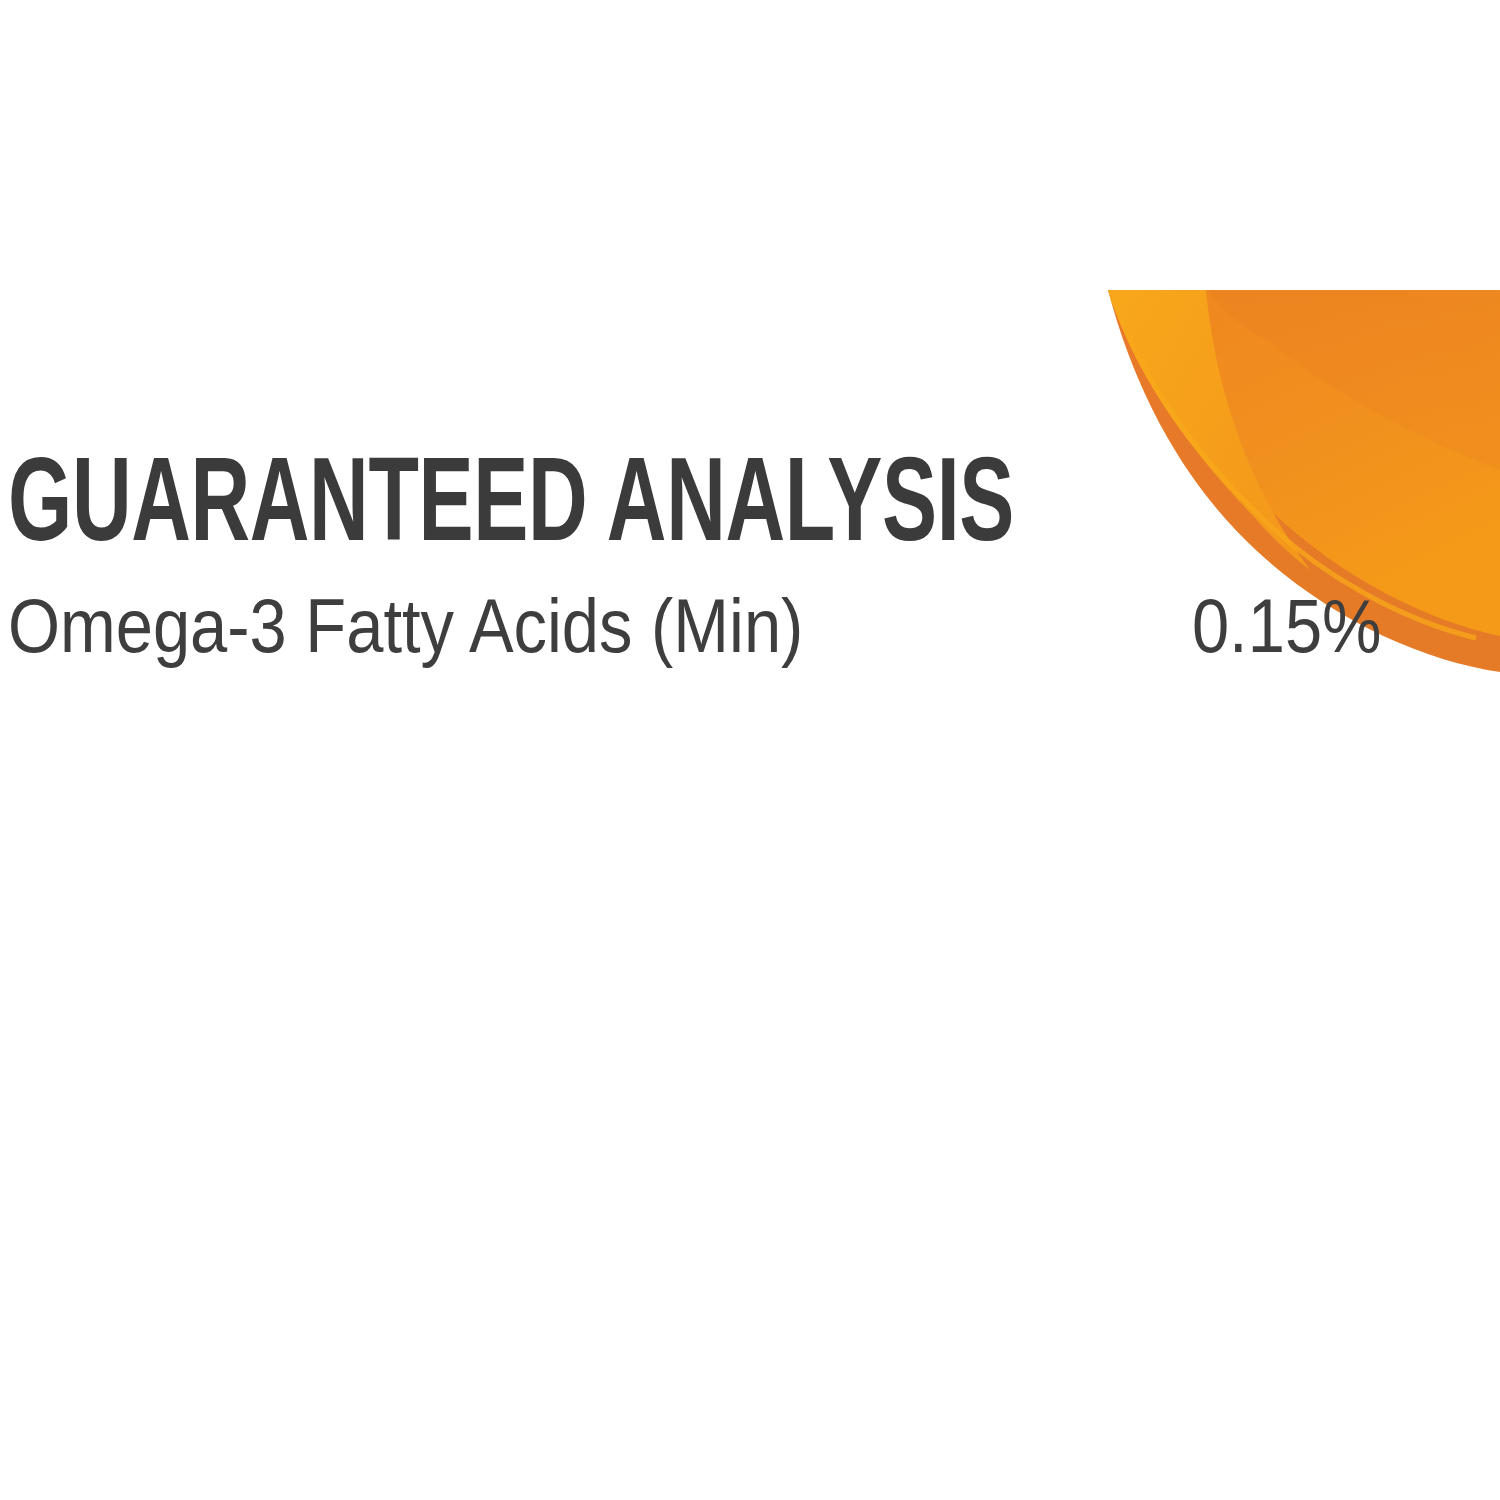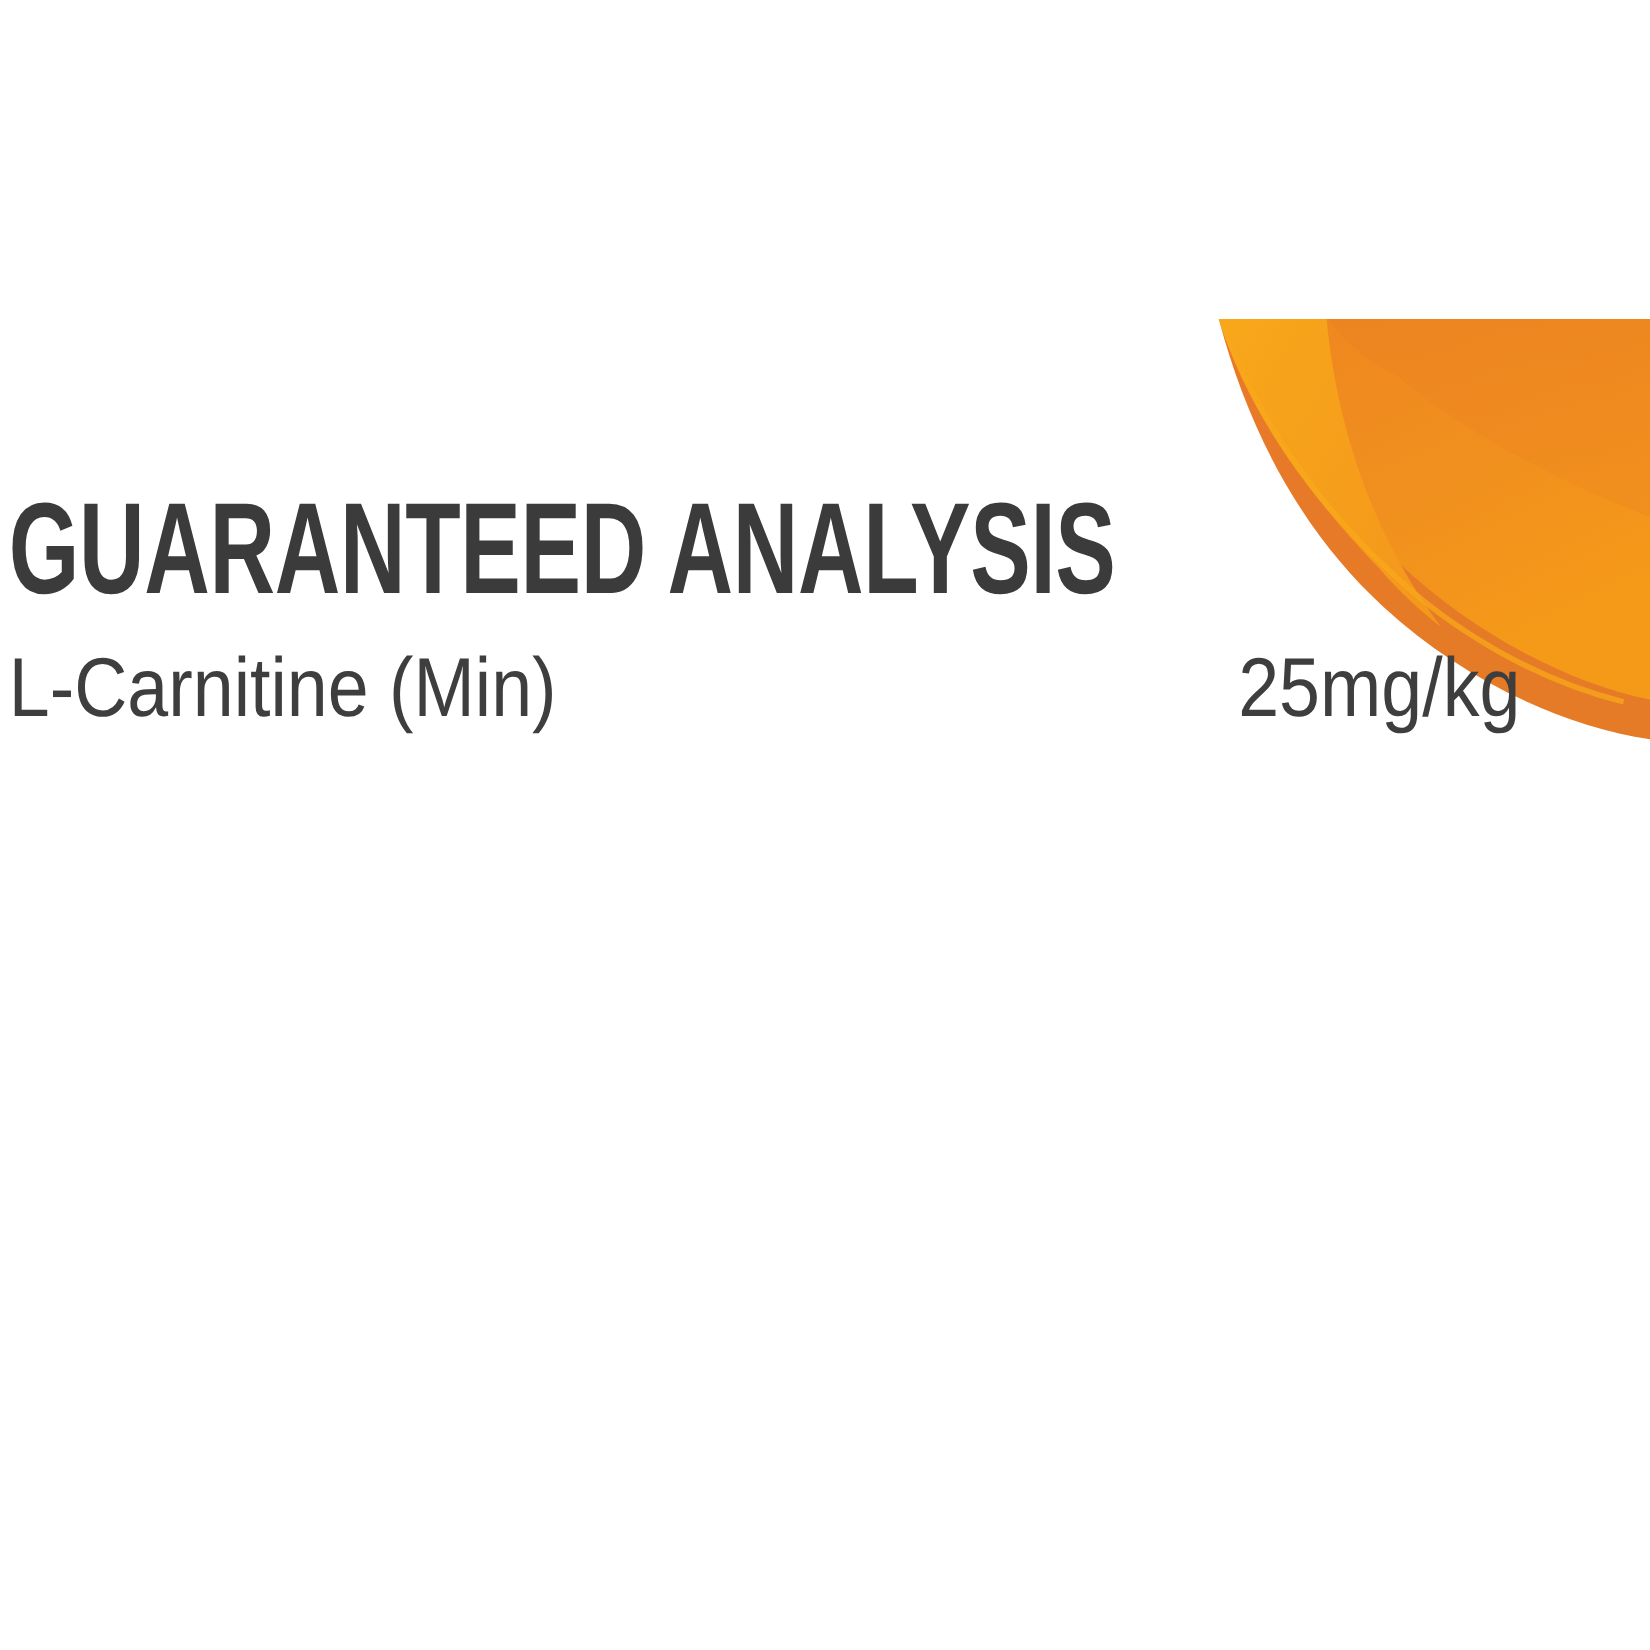--- a/index.html
+++ b/index.html
@@ -124,20 +124,20 @@
              C1322,576 1402,620 1476,638"></path>
   </svg>
 
   <div id="analysis-panel">
 
     <div id="panel-title">GUARANTEED ANALYSIS</div>
 
     <table id="analysis-table">
       <tbody>
         <tr>
-          <td class="ga-label">L-Carnitine (Min)</td>
-          <td class="ga-value">25mg/kg</td>
+          <td class="ga-label">Omega-3 Fatty Acids (Min)</td>
+          <td class="ga-value">0.15%</td>
         </tr>
       </tbody>
     </table>
 
   </div>
 </div>
 
 </body></html>

